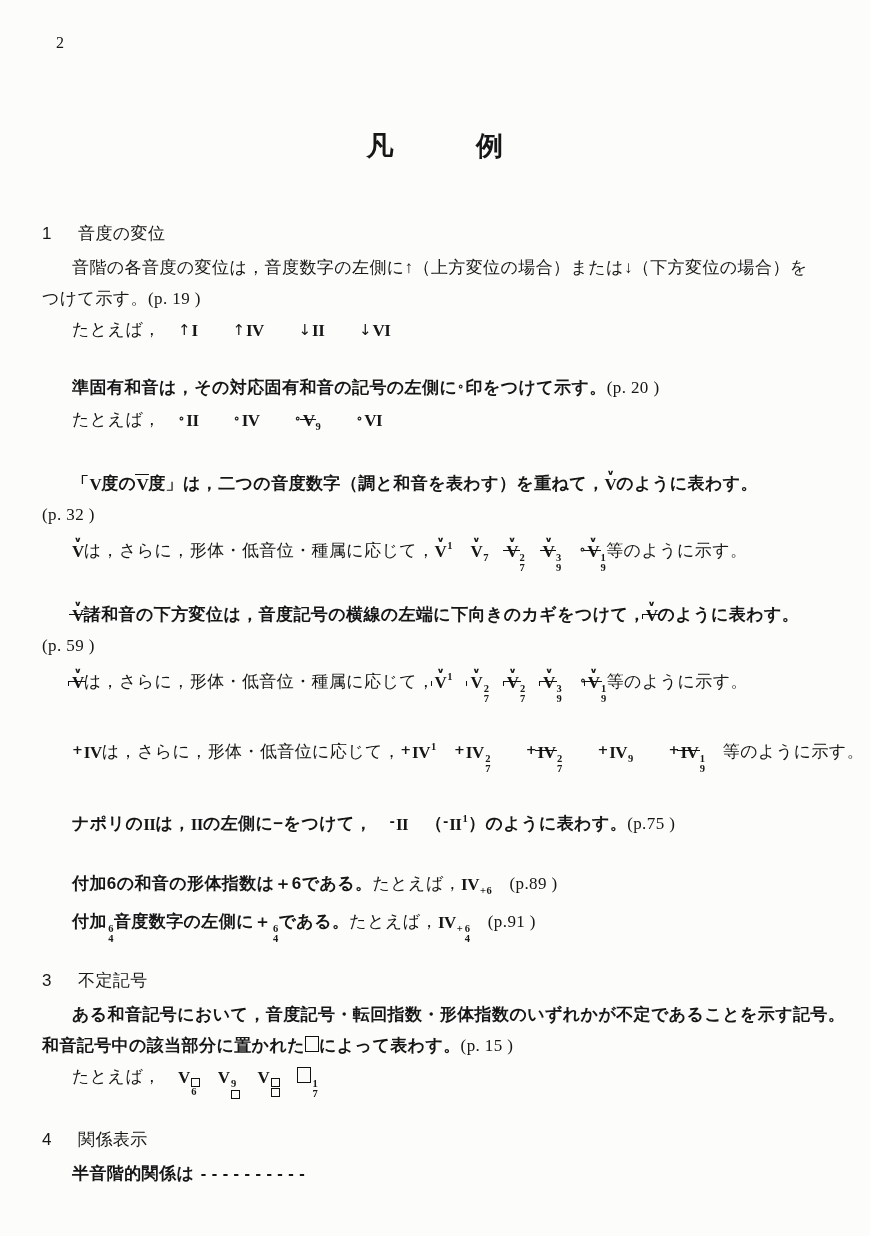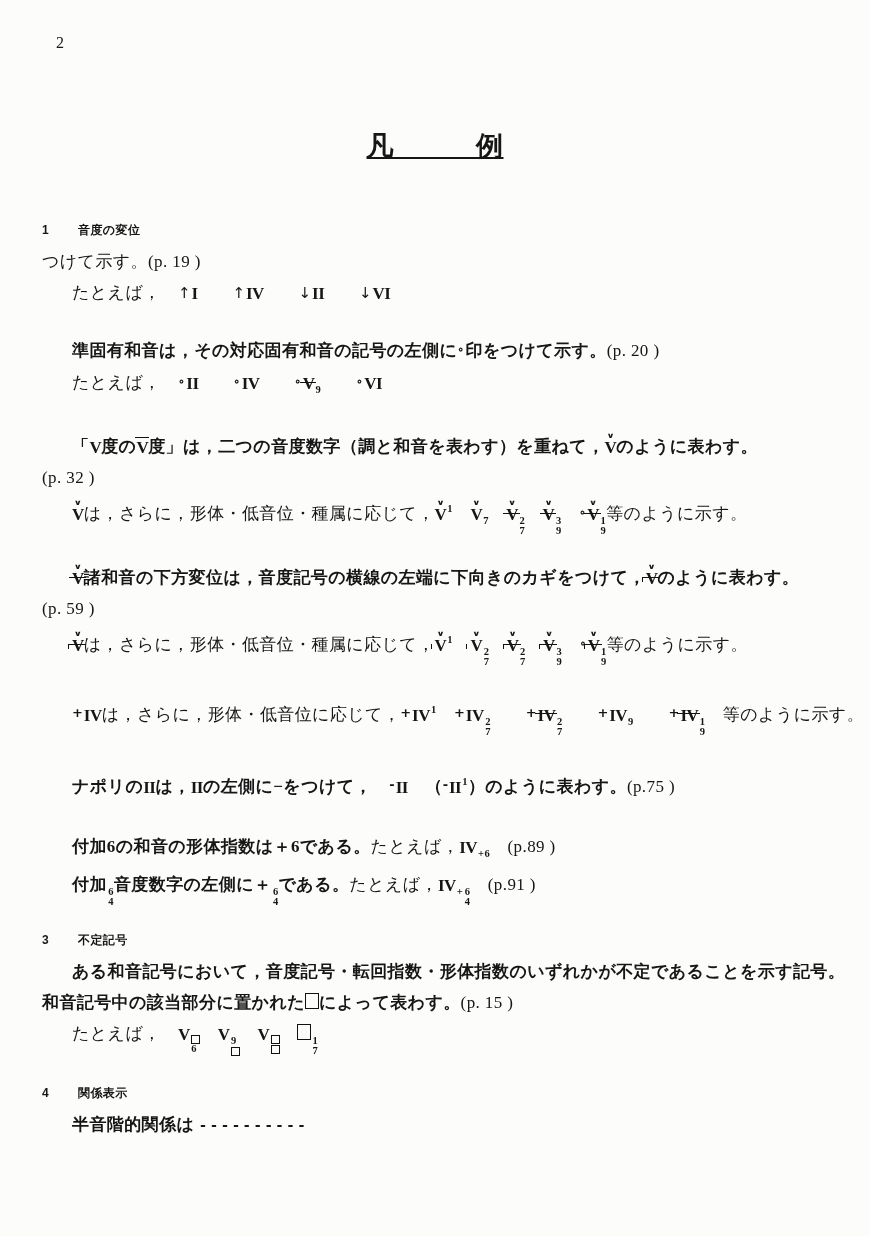--- a/index.html
+++ b/index.html
@@ -12,36 +12,35 @@
     font-family:"Liberation Serif","DejaVu Serif",serif;
     font-size:17px;
     letter-spacing:0.4px;
     overflow:hidden;
   }
   .pageno{position:absolute;top:34px;left:56px;font-size:16px;font-family:"Liberation Serif",serif;}
   .doc-title{
     position:absolute;top:128px;left:0;width:100%;
     text-align:center;font-size:27px;font-weight:bold;
     font-family:"Liberation Serif",serif;
-    text-decoration:underline;
   }
   .content{position:absolute;top:222px;left:42px;right:36px;}
-  .sec-head{font-family:"Liberation Sans","DejaVu Sans",sans-serif;font-weight:bold;font-size:12px;}
+  .sec-head{font-family:"Liberation Sans","DejaVu Sans",sans-serif;font-weight:normal;font-size:17px;}
   .sec-head .num{display:inline-block;min-width:14px;}
   .sec-head .ttl{margin-left:22px;}
   .blk{margin:0;}
   .sp-0{margin-top:0;}
   .sp-s{margin-top:7px;}
   .sp-m{margin-top:25px;}
   .sp-l{margin-top:26px;}
   .sp-xl{margin-top:29px;}
   .line{line-height:31px;min-height:31px;white-space:nowrap;}
   .ind1{margin-left:30px;}
   .tx{}
-  .g{font-family:Liberation Serif, serif;font-weight:600;}
+  .g{font-family:Liberation Sans, sans-serif;font-weight:600;}
   .dash{letter-spacing:2.5px;font-weight:bold;font-family:"DejaVu Sans Mono",monospace;font-size:14px;}
   
   .ch{display:inline-block;white-space:nowrap;font-family:"Liberation Serif",serif;}
   .ch .base{
     position:relative;display:inline-block;
     font-weight:bold;font-size:17px;line-height:1;
     letter-spacing:-0.5px;vertical-align:-1px;
   }
   .ch .base.bar::before{
     content:"";position:absolute;left:-1px;right:-1px;top:-2px;
@@ -78,20 +77,21 @@
 </head>
 <body>
 
 <div class="page">
   <div class="pageno">2</div>
   <div class="doc-title">凡　　　例</div>
   <div class="content" id="content">
       <div class="section sp-0">
         <div class="sec-head"><span class="num">1</span><span class="ttl">音度の変位</span></div>
         <div class="blk sp-s">
+          <div class="line ind1"><span class="tx">音階の各音度の変位は，音度数字の左側に↑（上方変位の場合）または↓（下方変位の場合）を</span></div>
           <div class="line"><span class="tx">つけて示す。(p. 19 )</span></div>
           <div class="line ind1"><span class="tx">たとえば，　</span><span class="ch"><span class="pre pre-a">↑</span><span class="base">I</span></span><span class="tx">　　</span><span class="ch"><span class="pre pre-a">↑</span><span class="base">IV</span></span><span class="tx">　　</span><span class="ch"><span class="pre pre-a">↓</span><span class="base">II</span></span><span class="tx">　　</span><span class="ch"><span class="pre pre-a">↓</span><span class="base">VI</span></span></div>
         </div>
       </div>
       <div class="section sp-m">
         <div class="blk sp-s">
           <div class="line ind1"><span class="tx g">準固有和音は，その対応固有和音の記号の左側に</span><span class="ch g"><span class="pre pre-c">∘</span></span><span class="tx g">印をつけて示す。</span><span class="tx">(p. 20 )</span></div>
           <div class="line ind1"><span class="tx">たとえば，　</span><span class="ch"><span class="pre pre-c">∘</span><span class="base">II</span></span><span class="tx">　　</span><span class="ch"><span class="pre pre-c">∘</span><span class="base">IV</span></span><span class="tx">　　</span><span class="ch"><span class="pre pre-c">∘</span><span class="base strike">V</span><span class="sb">9</span></span><span class="tx">　　</span><span class="ch"><span class="pre pre-c">∘</span><span class="base">VI</span></span></div>
         </div>
         <div class="blk sp-l">

